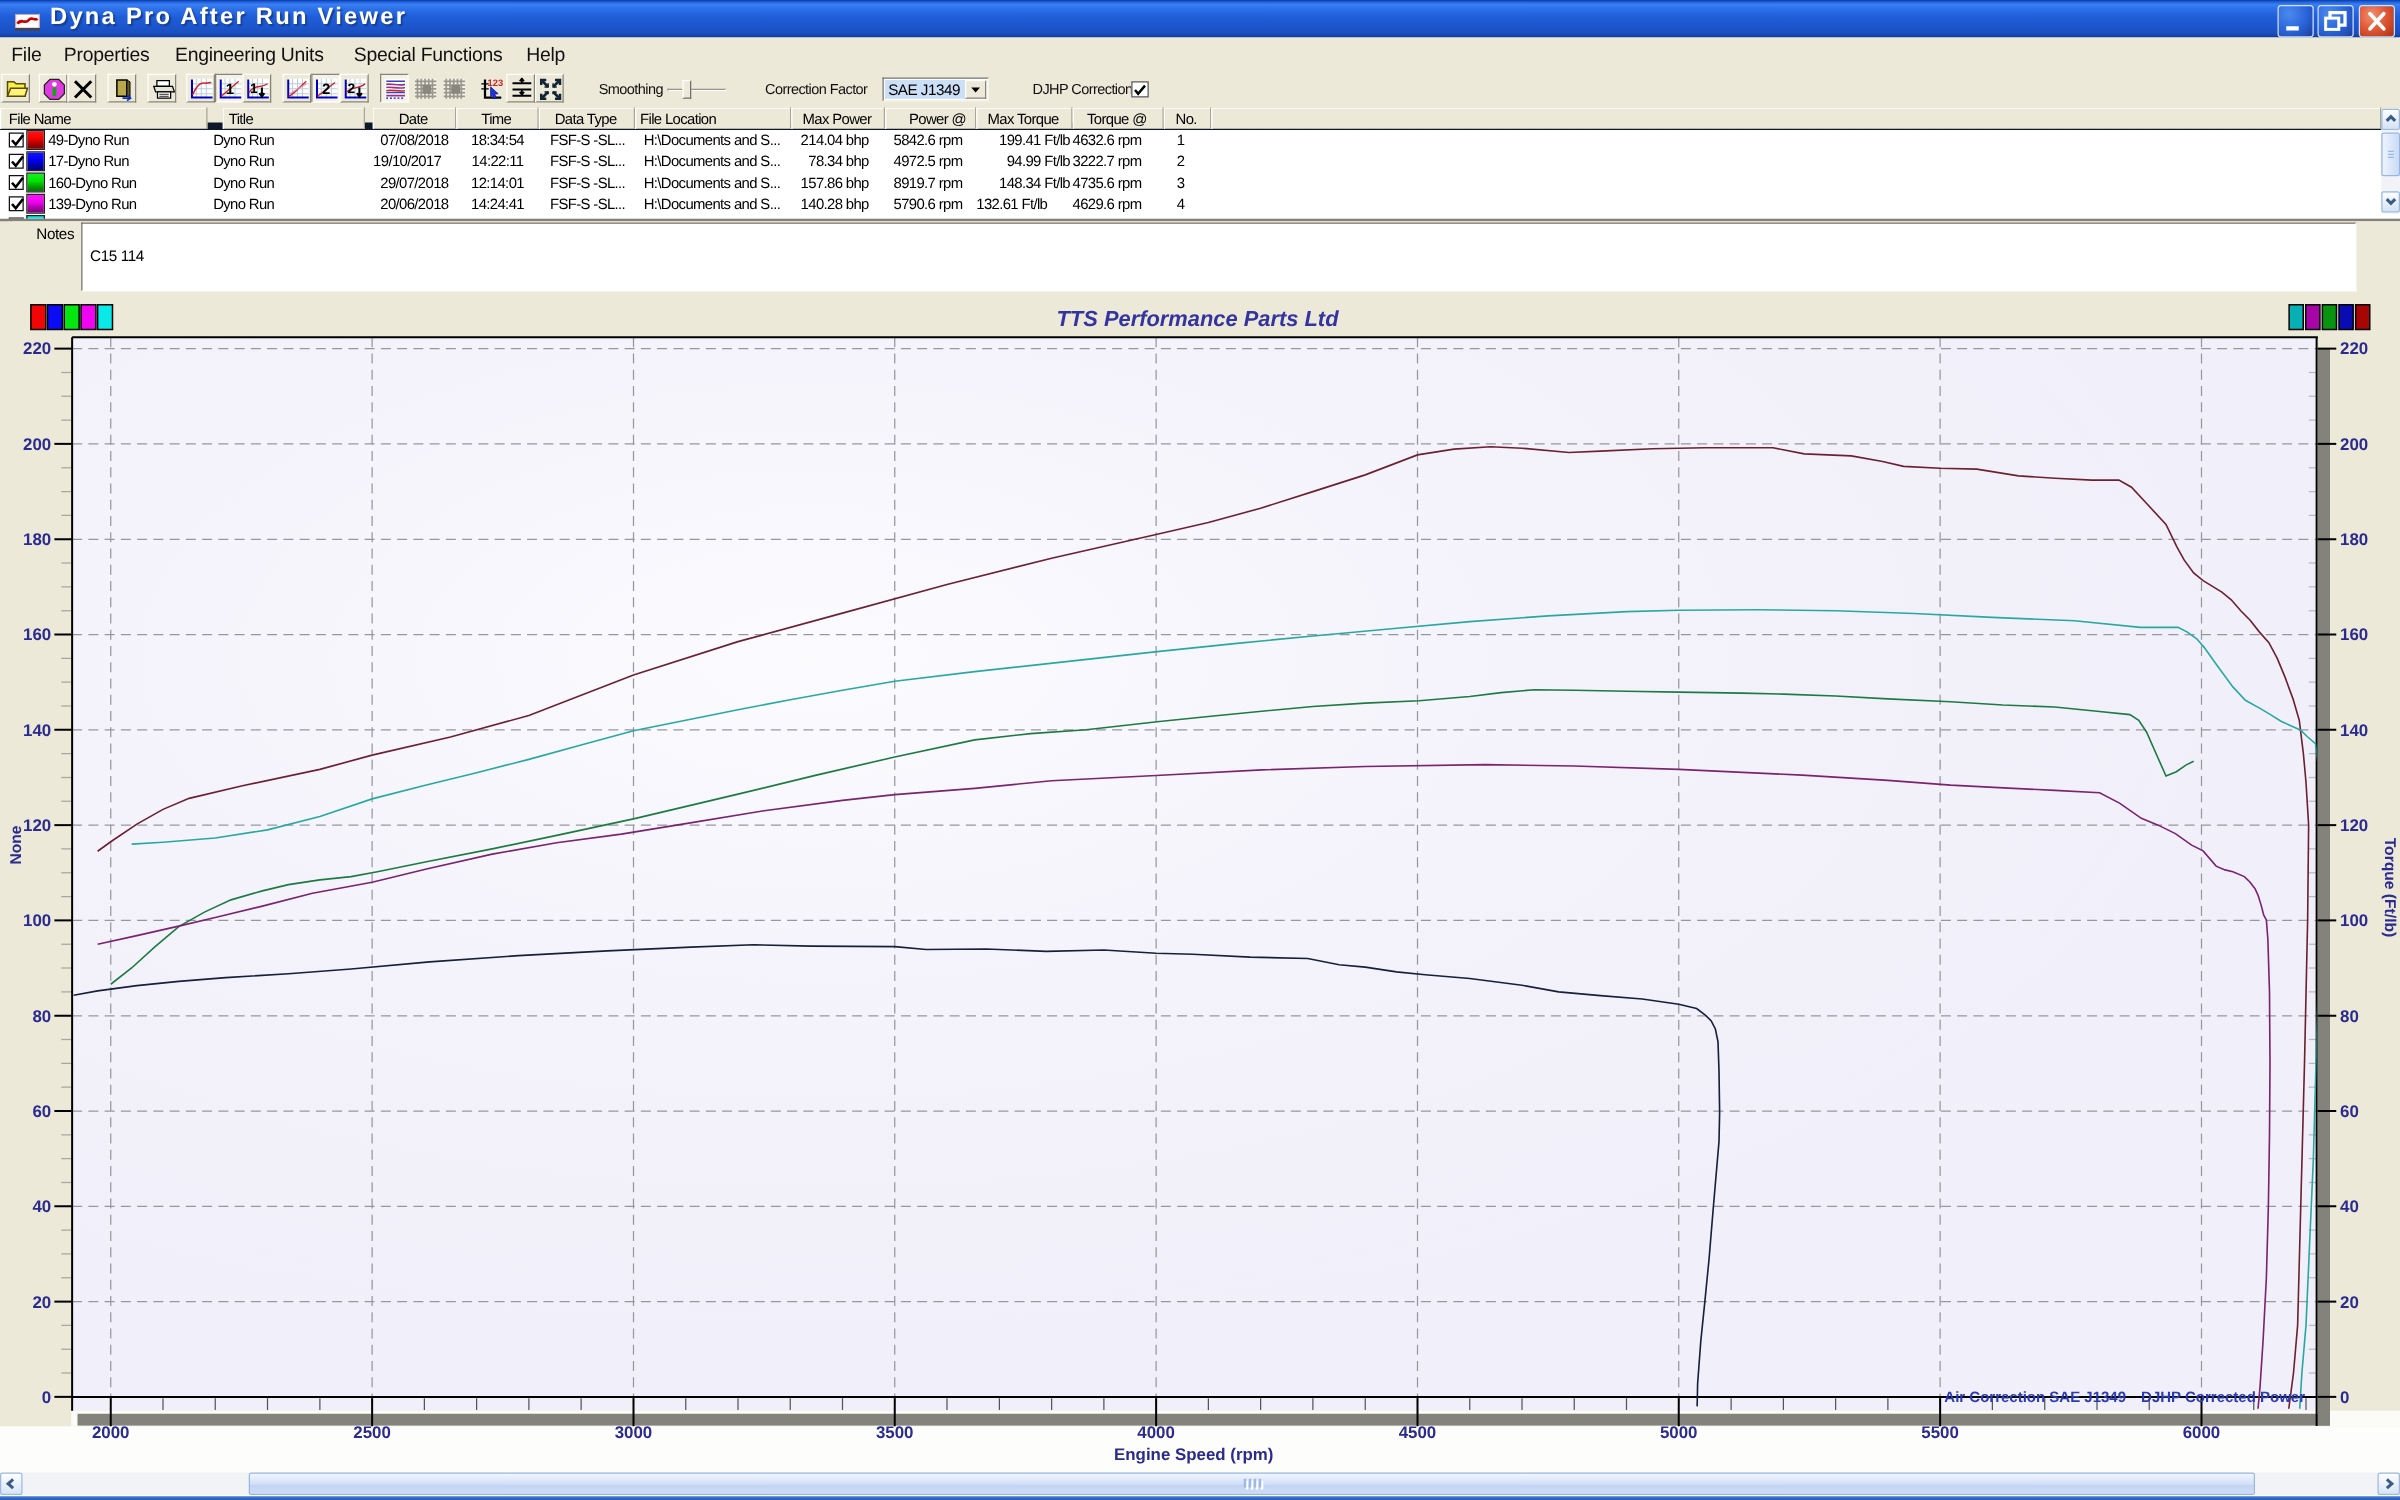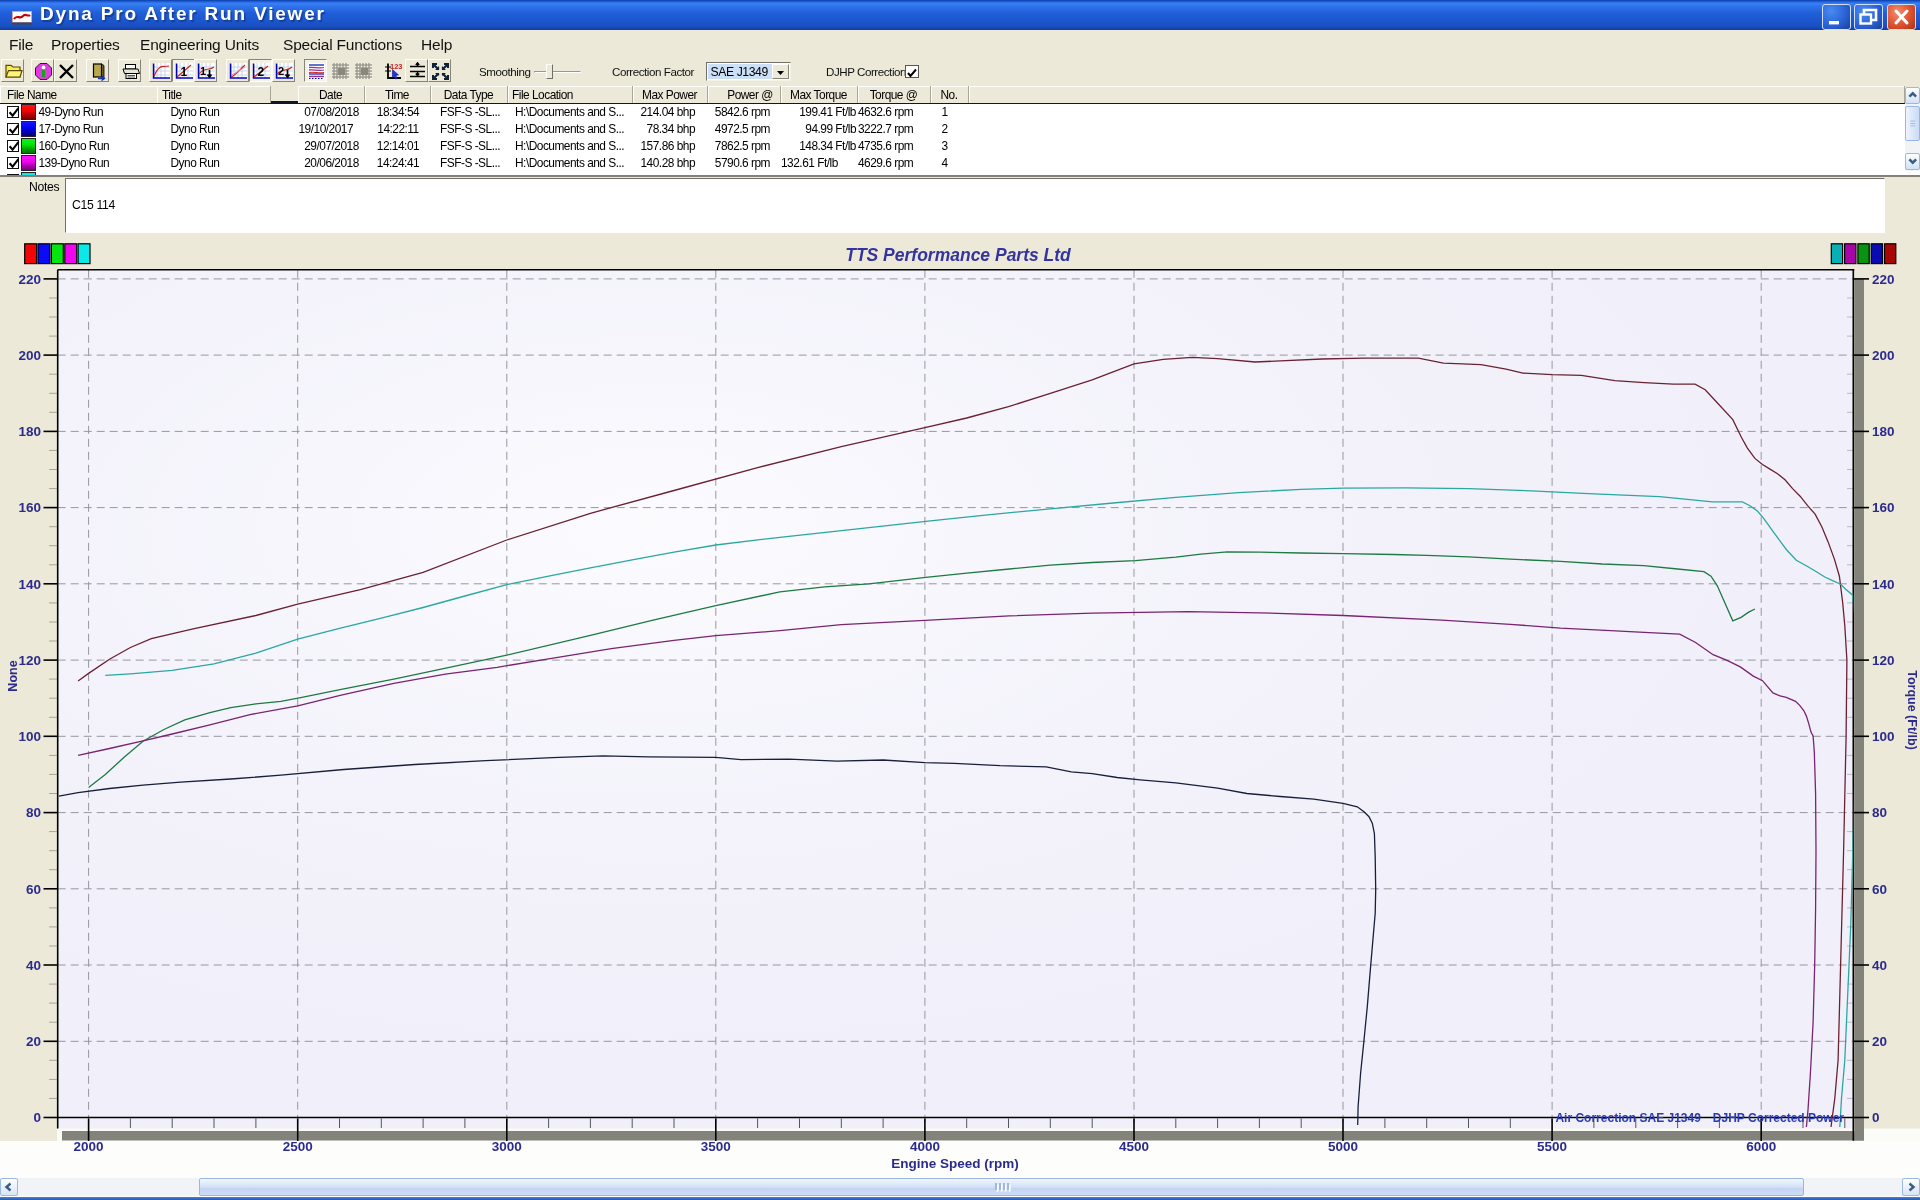--- a/index.html
+++ b/index.html
@@ -18,21 +18,21 @@
 #menubar{left:0;top:30px;width:1920px;height:27px;background:#ece9d8;}
 .mi{top:36px;font-size:15.5px;color:#111;letter-spacing:-0.2px;}
 
 #toolbar{left:0;top:57px;width:1920px;height:29px;background:#ece9d8;}
 .tbtn{top:59px;width:23px;height:23px;background:#ece9d8;
  border-top:1px solid #fffef8;border-left:1px solid #fffef8;
  border-right:1px solid #87847a;border-bottom:1px solid #87847a;}
 .tbtn svg{position:absolute;left:2px;top:2px;}
 .tlbl{font-size:11.6px;letter-spacing:-0.45px;color:#111;}
 
-#thead{left:0;top:86px;width:1920px;height:17.5px;background:#ece9d8;border-bottom:3px solid #0f172a;padding-left:36px;}
+#thead{left:0;top:86px;width:1920px;height:17.5px;background:#ece9d8;border-bottom:6px solid #0f172a;padding-left:36px;}
 .hc{position:absolute;top:0;height:16.5px;background:#ece9d8;font-size:11.9px;letter-spacing:-0.5px;color:#000;
  border-right:1px solid #a8a696;box-shadow:inset 1px 1px 0 #fff; padding-top:1.5px;}
 #tbody{left:0;top:103.5px;width:1920px;height:71.5px;background:#fff;overflow:hidden;}
 .trow{position:absolute;left:0;width:1920px;height:17px;font-size:11.9px;letter-spacing:-0.5px;color:#000;}
 .cell{position:absolute;top:1.5px;white-space:pre;}
 .cb{position:absolute;left:7px;top:2.5px;width:12px;height:12px;background:#fff;border:1.7px solid #111;}
 .cb svg{position:absolute;left:0px;top:0px;}
 .sw{position:absolute;left:20.5px;top:0.2px;width:15.5px;height:16.4px;border:1px solid #222;}
 #tline{left:0;top:175px;width:1920px;height:1.5px;background:#83817a;}
 
@@ -283,21 +283,21 @@
       </svg></div>
 <div class="abs tlbl" style="left:826px;top:65px">DJHP Correction</div>
 <div class="abs" style="left:905px;top:64.5px;width:13.5px;height:13px;background:#fff;border:1.2px solid #555">
 <svg width="12" height="12" viewBox="0 0 12 12">
         <path d="M2 5 L4.5 8 L10 1.5" stroke="#000" stroke-width="2" fill="none"></path>
       </svg></div>
 <div id="thead" class="abs">
 <div class="hc" style="left:0px;width:165.6px">
         <span style="position:absolute;left:7px;top:1.5px">File Name</span>
       </div>
-<div class="hc" style="left:157px;width:114px">
+<div class="hc" style="left:178px;width:114px">
         <span style="position:absolute;left:5px;top:1.5px">Title</span>
       </div>
 <div class="hc" style="left:298px;width:67px">
         <span style="position:absolute;left:0;top:1.5px;width:65px;text-align:center">Date</span>
       </div>
 <div class="hc" style="left:365px;width:66px">
         <span style="position:absolute;left:0;top:1.5px;width:64px;text-align:center">Time</span>
       </div>
 <div class="hc" style="left:431px;width:77px">
         <span style="position:absolute;left:0;top:1.5px;width:75px;text-align:center">Data Type</span>
@@ -370,21 +370,21 @@
           </svg>
         </div>
 <div class="sw" style="background:linear-gradient(180deg,#12f020 0%,#02e402 42%,#029a02 75%,#027202 100%)"></div>
 <div class="cell" style="left:38.5px">160-Dyno Run</div>
 <div class="cell" style="left:170.5px">Dyno Run</div>
 <div class="cell" style="left:298px;width:67px;text-align:center">29/07/2018</div>
 <div class="cell" style="left:365px;width:66px;text-align:center">12:14:01</div>
 <div class="cell" style="left:440px">FSF-S -SL...</div>
 <div class="cell" style="left:515px">H:\Documents and S...</div>
 <div class="cell" style="left:633px;width:62px;text-align:right">157.86 bhp</div>
-<div class="cell" style="left:708px;width:62px;text-align:right">7862.5 rpm</div>
+<div class="cell" style="left:708px;width:62px;text-align:right">8919.7 rpm</div>
 <div class="cell" style="left:781px;width:75px;text-align:right">148.34 Ft/lb</div>
 <div class="cell" style="left:858px;width:55px;">4735.6 rpm</div>
 <div class="cell" style="left:931px;width:27px;text-align:center">3</div>
 </div>
 <div class="trow" style="top:51px">
 <div class="cb">
           <svg width="12" height="12" viewBox="0 0 12 12">
             <path d="M1.6 5.2 L4.6 8.6 L10.4 1.2" stroke="#000" stroke-width="2.1" fill="none"></path>
           </svg>
         </div>

